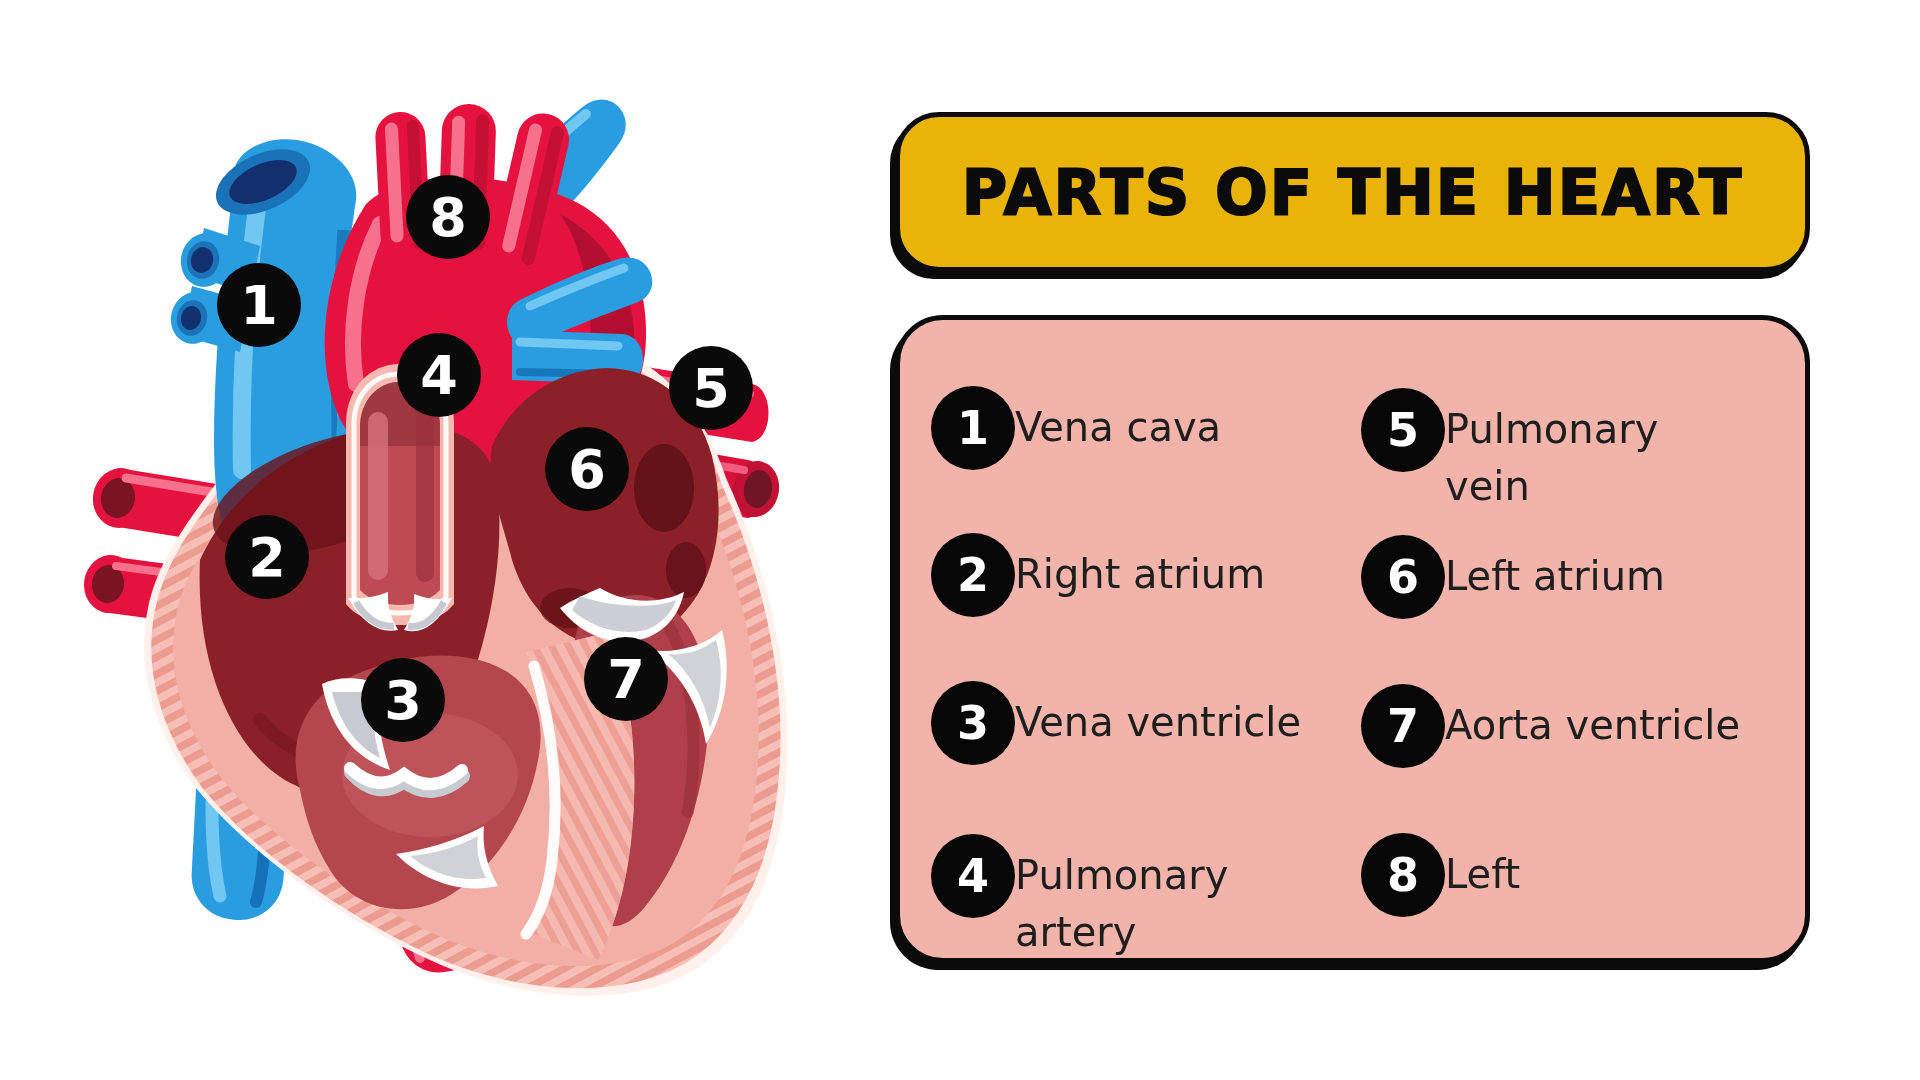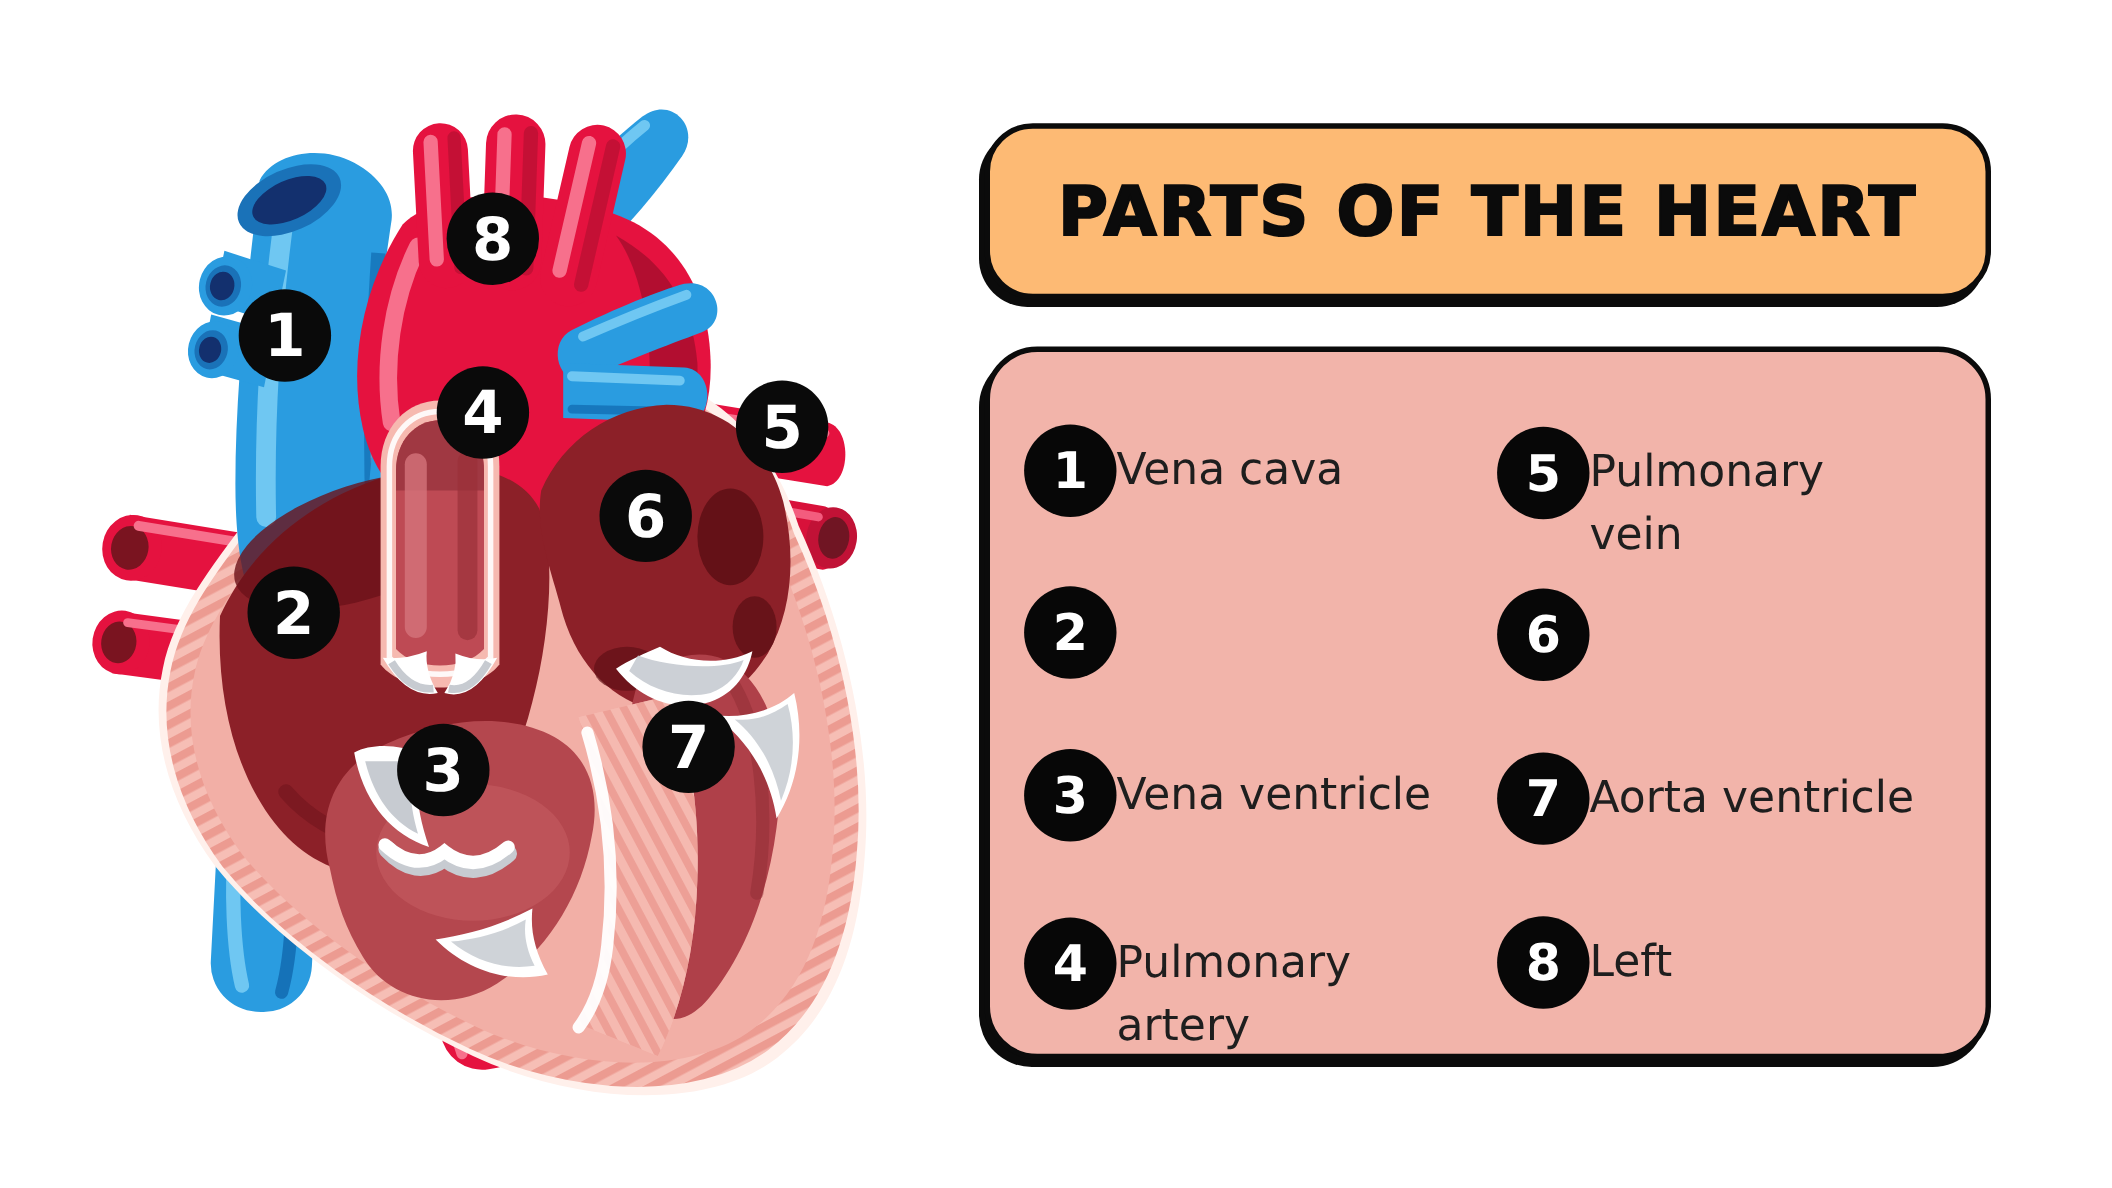--- a/index.html
+++ b/index.html
@@ -3,21 +3,21 @@
 <meta charset="utf-8">
 <style>
   html,body{margin:0;padding:0;}
   body{width:1920px;height:1080px;background:#ffffff;font-family:"DejaVu Sans","Liberation Sans",sans-serif;}
   .stage{position:relative;width:1920px;height:1080px;overflow:hidden;background:#ffffff;}
 
   .heart-svg{position:absolute;left:0;top:0;width:900px;height:1080px;}
 
   .header-box{
     position:absolute;left:895px;top:112px;width:915px;height:160px;
-    background:#fdba74;border:5px solid #0B0B0B;border-radius:44px;
+    background:#eab308;border:5px solid #0B0B0B;border-radius:44px;
     box-shadow:-5px 7px 0 #0B0B0B;
     display:flex;align-items:center;justify-content:center;box-sizing:border-box;
   }
   .header-box .title{
     font-size:62px;font-weight:bold;color:#0B0B0B;letter-spacing:2px;
     -webkit-text-stroke:2px #0B0B0B;white-space:nowrap;
   }
 
   .panel-box{
     position:absolute;left:895px;top:315px;width:915px;height:648px;
@@ -255,20 +255,21 @@
   <div class="litem li-0">
     <div class="lcirc">
         <span>1</span>
       </div>
     <div class="llabel">Vena cava</div>
   </div>
   <div class="litem li-1">
     <div class="lcirc">
         <span>2</span>
       </div>
+    <div class="llabel">Right atrium</div>
   </div>
   <div class="litem li-2">
     <div class="lcirc">
         <span>3</span>
       </div>
     <div class="llabel">Vena ventricle</div>
   </div>
   <div class="litem li-3">
     <div class="lcirc">
         <span>4</span>
@@ -280,20 +281,21 @@
     <div class="lcirc">
         <span>5</span>
       </div>
     <div class="llabel">Pulmonary
 vein</div>
   </div>
   <div class="litem li-5">
     <div class="lcirc">
         <span>6</span>
       </div>
+    <div class="llabel">Left atrium</div>
   </div>
   <div class="litem li-6">
     <div class="lcirc">
         <span>7</span>
       </div>
     <div class="llabel">Aorta ventricle</div>
   </div>
   <div class="litem li-7">
     <div class="lcirc">
         <span>8</span>

